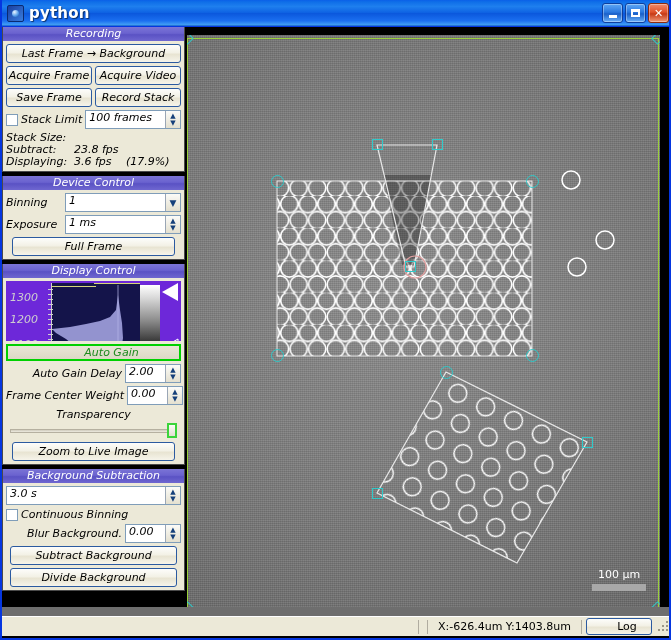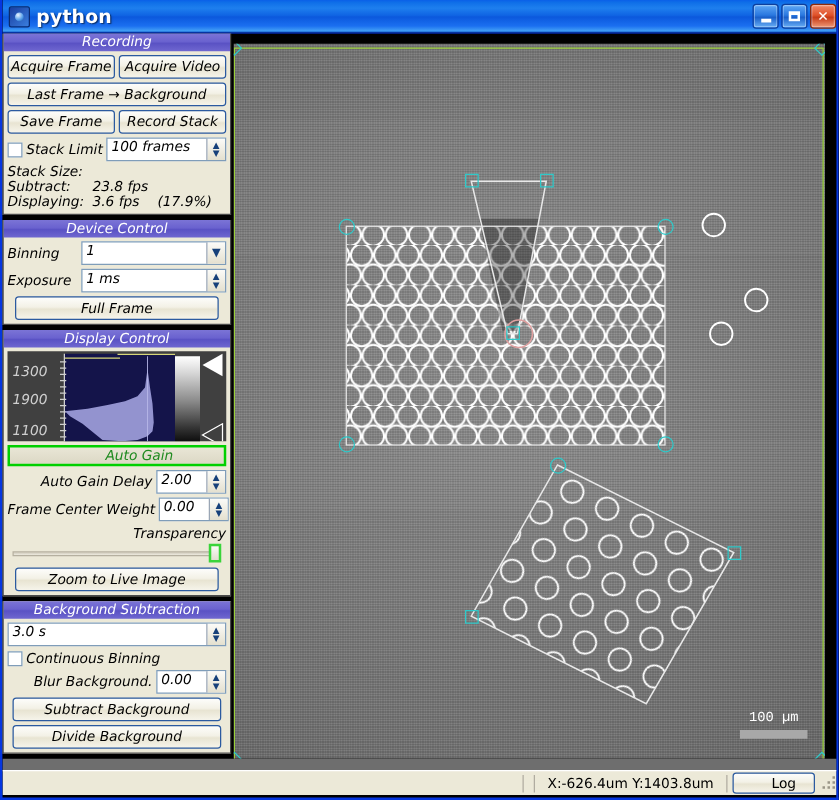--- a/index.html
+++ b/index.html
@@ -140,22 +140,22 @@
     flex: none;
   }
   .stats { font-size: 11px; color: #000; line-height: 12px; }
   .stats div { display: flex; }
   .stats .k { width: 68px; }
   .stats .v { width: 52px; }
 
   
   #histo {
     position: relative;
-    width: 100%; height: 72px;
-    background: #404040;
+    width: 100%; height: 60px;
+    background: #6d28d9;
     margin-bottom: 3px;
     overflow: hidden;
   }
   #histo .plot {
     position: absolute; left: 46px; top: 2px;
     width: 88px; height: 76px;
     background: #14144a;
   }
   #histo .ylab {
     position: absolute; left: 4px;
@@ -192,21 +192,21 @@
     height: 4px;
     background: linear-gradient(to bottom,#cfcabc,#eeebe0);
     border: 1px solid #b5b0a0;
   }
   .sliderrow .thumb {
     position: absolute; right: 2px; top: 0px;
     width: 10px; height: 15px;
     background: linear-gradient(to bottom,#fbfbf7,#e2ded0);
     border: 2px solid #3ad43a;
   }
-  .center { text-align: right; font-size: 11px; }
+  .center { text-align: center; font-size: 11px; }
 
   
   #viewport {
     position: absolute; left: 183px; top: 27px;
     width: 486px; height: 580px;
     background: #000;
     overflow: hidden;
   }
   #frame {
     position: absolute; left: 2px; top: 5px;
@@ -244,21 +244,21 @@
     border: 1px solid #2ec9c9;
     background: transparent;
   }
   .cchandle {
     position: absolute; width: 13px; height: 13px;
     border: 1px solid #2ec9c9;
     border-radius: 50%;
     background: transparent;
   }
   .scalebar { position: absolute; right: 14px; bottom: 16px; text-align: center; }
-  .scalebar .txt { color: #fff; font-size: 11px; margin-bottom: 3px; font-family: Liberation Mono, monospace; }
+  .scalebar .txt { color: #fff; font-size: 11px; margin-bottom: 3px; }
   .scalebar .bar { width: 54px; height: 7px; background: #a8a8a8; margin: 0 auto; }
 
   
   #graybar {
     position: absolute; left: 0; top: 607px;
     width: 671px; height: 9px;
     background: #6e6e6e;
   }
   #statusbar {
     position: absolute; left: 0; top: 616px;
@@ -306,25 +306,25 @@
         </div>
     </div>
   </div>
 
   <div id="leftpanel">
 
     <div class="group">
       <div class="ghead">Recording</div>
       <div class="gbody">
         <div class="row">
+          <div class="btn">Last Frame → Background</div>
+        </div>
+        <div class="row">
           <div class="btn">Acquire Frame</div>
           <div class="btn">Acquire Video</div>
-        </div>
-        <div class="row">
-          <div class="btn">Last Frame → Background</div>
         </div>
         <div class="row">
           <div class="btn">Save Frame</div>
           <div class="btn">Record Stack</div>
         </div>
         <div class="row">
           <div class="chk"></div>
           <div class="label">Stack Limit</div>
           <div class="field">
             <span class="val">100 frames</span>
@@ -374,21 +374,21 @@
     <div class="group">
       <div class="ghead">Display Control</div>
       <div class="gbody">
 
         <div id="histo">
           <div class="plot"></div>
           <div class="axis"></div>
           <div class="grad"></div>
 
           <div class="ylab" style="top:10px">1300</div>
-          <div class="ylab" style="top:32px">1900</div>
+          <div class="ylab" style="top:32px">1200</div>
           <div class="ylab" style="top:57px">1100</div>
 
           <div class="tick" style="top:8px"></div>
             <div class="tick" style="top:13px"></div>
           <div class="tick" style="top:18px"></div>
             <div class="tick" style="top:23px"></div>
           <div class="tick" style="top:28px"></div>
             <div class="tick" style="top:33px"></div>
           <div class="tick" style="top:38px"></div>
             <div class="tick" style="top:43px"></div>

